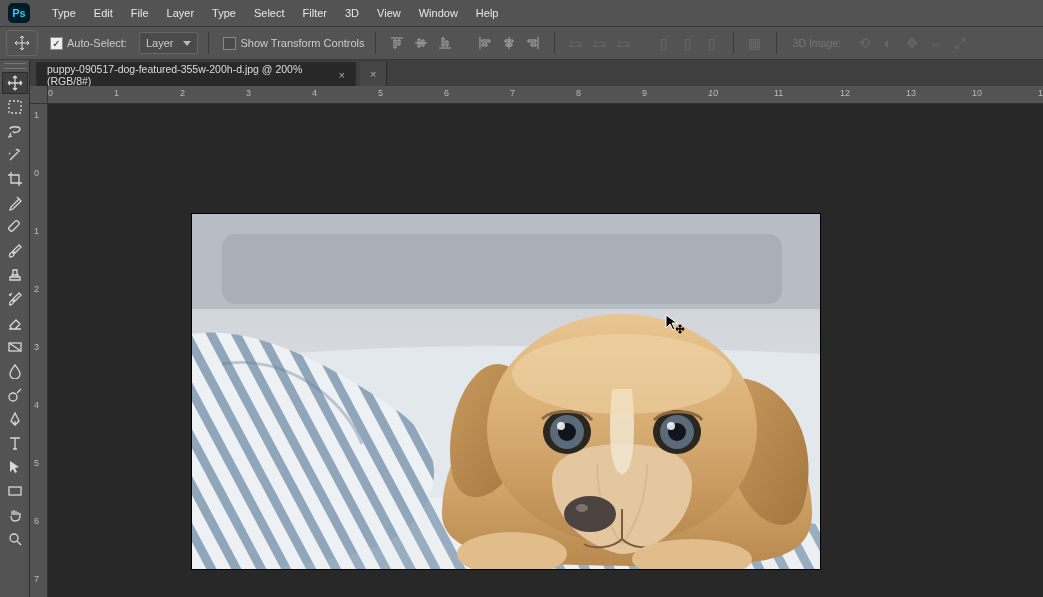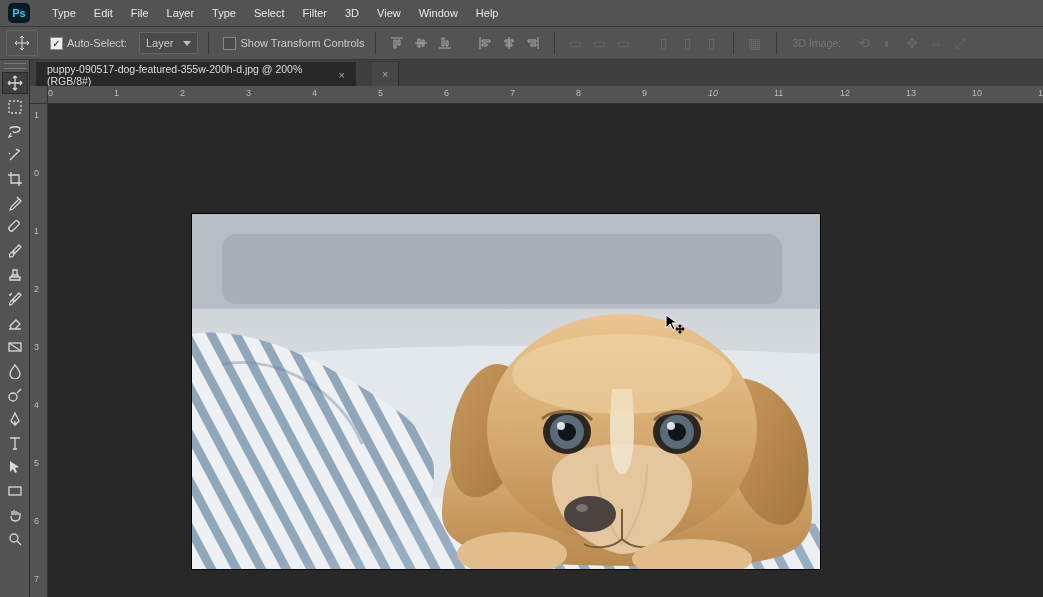--- a/index.html
+++ b/index.html
@@ -26,21 +26,21 @@
   .wsrow{display:flex;height:calc(100% - 60px)}
   
   .toolbox{width:30px;background:#535353;border-right:1px solid #2b2b2b;display:flex;flex-direction:column;align-items:center;padding-top:3px}
   .tgrab{width:22px;height:6px;margin-bottom:2px;display:flex;flex-direction:column;justify-content:space-between}
   .tgrab div{height:1px;background:#777}
   .tbtn{width:26px;height:22px;display:flex;align-items:center;justify-content:center;color:#ddd;margin:1px 0;position:relative}
   .tbtn.sel{background:#3f3f3f;border:1px solid #2b2b2b}
   .tbtn svg{width:16px;height:16px;stroke:#d8d8d8;fill:none;stroke-width:1.3}
   
   .docarea{flex:1;display:flex;flex-direction:column;background:#282828;position:relative}
-  .tabstrip{height:26px;background:#3f3f3f;display:flex;align-items:flex-end;padding-left:6px;gap:16px}
+  .tabstrip{height:26px;background:#3f3f3f;display:flex;align-items:flex-end;padding-left:6px;gap:4px}
   .dtab{height:24px;padding:0 10px;display:flex;align-items:center;gap:8px;font-size:10.5px;color:#ddd;border-right:1px solid #2b2b2b;max-width:320px}
   .dtab.active{background:#282828;border-top:1px solid #2b2b2b;border-left:1px solid #2b2b2b}
   .dtab:not(.active){background:#464646}
   .dtab .x{color:#aaa;font-size:11px}
   
   .rulerwrap{position:relative;flex:1;display:grid;grid-template-columns:18px 1fr;grid-template-rows:18px 1fr}
   .corner{background:#535353;border-right:1px solid #333;border-bottom:1px solid #333}
   .hruler{background:#535353;border-bottom:1px solid #333;position:relative;font-size:9px;color:#bbb;overflow:hidden}
   .vruler{background:#535353;border-right:1px solid #333;position:relative;font-size:9px;color:#bbb;overflow:hidden}
   .hruler span{position:absolute;top:2px}

